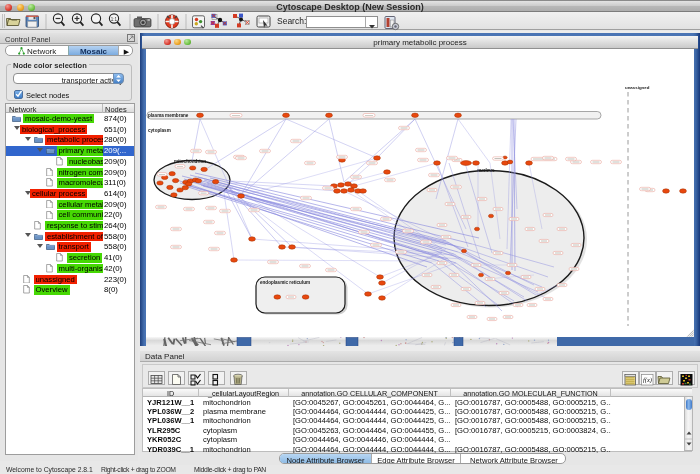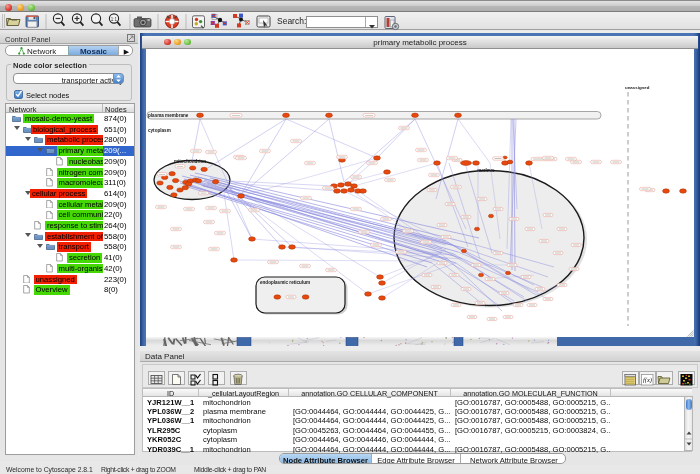--- a/index.html
+++ b/index.html
@@ -93,20 +93,21 @@
 .dtab { position:absolute; top:0; height:11.5px; font-size:7.6px; color:#111;
   text-align:center; padding-top:2px; }
 
 #statusbar { left:0; top:465px; width:700px; height:9px; background:#e8e8e8;
   font-size:6.8px; color:#2a2a2a; }
 </style>
 </head>
 <body>
 
 <div id="titlebar" class="abs">
+  <div class="t">Cytoscape Desktop (New Session)</div>
   <div class="macbtn" style="left:5px;background:radial-gradient(circle at 35% 30%,#f49a93,#d93b2e 60%,#a01d12);"></div>
   <div class="macbtn" style="left:16.5px;background:radial-gradient(circle at 35% 30%,#fbd98d,#eda223 60%,#b9770d);"></div>
   <div class="macbtn" style="left:28px;background:radial-gradient(circle at 35% 30%,#bce9a0,#6fc244 60%,#3f8a1c);"></div>
 </div>
 
 <div id="toolbar" class="abs">
   <div class="sep" style="left:2px"></div>
   <div class="sep" style="left:4px"></div>
   <div class="tbi" id="tb-icons">
       <svg width="420" height="17" viewBox="0 0 420 17" style="position:absolute;left:0;top:0">
@@ -237,21 +238,21 @@
           </svg>
           <span class="tlab grn" style="left:17.0px;max-width:80.0px">mosaic-demo-yeast</span>
           <span class="tnum">874(0)</span>
         </div>
 <div class="trow" style="top:20.2px">
           <div class="arrow" style="left:7.5px"></div>
           <svg class="folder" style="left:16.5px" width="9" height="7" viewBox="0 0 9 7">
             <path d="M0.5 1.5 L3.2 1.5 L4 2.4 L8.5 2.4 L8.5 6.5 L0.5 6.5 Z" fill="#6b93c4" stroke="#39587e" stroke-width="0.7"></path>
             <path d="M0.5 2.8 L8.5 2.8" stroke="#8fb3dd" stroke-width="0.8"></path>
           </svg>
-          <span class="tlab red" style="left:25px;max-width:69.5px">biological_process</span>
+          <span class="tlab red" style="left:14px;max-width:69.5px">biological_process</span>
           <span class="tnum">651(0)</span>
         </div>
 <div class="trow" style="top:30.9px">
           <div class="arrow" style="left:19.0px"></div>
           <svg class="folder" style="left:28.0px" width="9" height="7" viewBox="0 0 9 7">
             <path d="M0.5 1.5 L3.2 1.5 L4 2.4 L8.5 2.4 L8.5 6.5 L0.5 6.5 Z" fill="#6b93c4" stroke="#39587e" stroke-width="0.7"></path>
             <path d="M0.5 2.8 L8.5 2.8" stroke="#8fb3dd" stroke-width="0.8"></path>
           </svg>
           <span class="tlab red" style="left:39.0px;max-width:58.0px">metabolic process</span>
           <span class="tnum">280(0)</span>
@@ -870,20 +871,21 @@
         </svg></div>
     </div>
   <div id="dtable">
       <div class="dhcell" style="left:0px;width:56px">ID</div>
       <div class="dhcell" style="left:56px;width:90px">_cellularLayoutRegion</div>
       <div class="dhcell" style="left:146px;width:162px">annotation.GO CELLULAR_COMPONENT</div>
       <div class="dhcell" style="left:308px;width:160px">annotation.GO MOLECULAR_FUNCTION</div>
       <div class="dhcell" style="left:468px;width:81px;border-right:none"></div>
       <div class="drow" style="left:4px;top:8.5px;width:52px;font-weight:bold">YJR121W__1</div>
       <div class="drow" style="left:60px;top:8.5px;width:86px">mitochondrion</div>
+      <div class="drow" style="left:150px;top:8.5px;width:158px">[GO:0045267, GO:0045261, GO:0044464, G...</div>
       <div class="drow" style="left:312px;top:8.5px;width:156px">[GO:0016787, GO:0005488, GO:0005215, G...</div>
       <div class="drow" style="left:4px;top:17.9px;width:52px;font-weight:bold">YPL036W__2</div>
       <div class="drow" style="left:60px;top:17.9px;width:86px">plasma membrane</div>
       <div class="drow" style="left:150px;top:17.9px;width:158px">[GO:0044464, GO:0044444, GO:0044425, G...</div>
       <div class="drow" style="left:312px;top:17.9px;width:156px">[GO:0016787, GO:0005488, GO:0005215, G...</div>
       <div class="drow" style="left:4px;top:27.3px;width:52px;font-weight:bold">YPL036W__1</div>
       <div class="drow" style="left:60px;top:27.3px;width:86px">mitochondrion</div>
       <div class="drow" style="left:150px;top:27.3px;width:158px">[GO:0044464, GO:0044444, GO:0044425, G...</div>
       <div class="drow" style="left:312px;top:27.3px;width:156px">[GO:0016787, GO:0005488, GO:0005215, G...</div>
       <div class="drow" style="left:4px;top:36.7px;width:52px;font-weight:bold">YLR295C</div>
@@ -900,21 +902,21 @@
       <div style="position:absolute;left:541px;top:7px;width:9px;height:55px;background:linear-gradient(90deg,#dcdcdc,#f6f6f6 45%,#e8e8e8);border:1px solid #b5b5b5">
         <div style="position:absolute;left:0.5px;top:2px;width:6.5px;height:11px;border-radius:3.5px;background:linear-gradient(90deg,#3f78c8,#8ab8ec 45%,#3f78c8)"></div>
         <svg width="8" height="20" viewBox="0 0 8 20" style="position:absolute;left:0;top:33px">
           <path d="M1.5 4.5 L4 1.5 L6.5 4.5 Z" fill="#444"></path>
           <line x1="0" y1="9" x2="8" y2="9" stroke="#b5b5b5" stroke-width="0.8"></line>
           <path d="M1.5 12.5 L4 15.5 L6.5 12.5 Z" fill="#444"></path>
         </svg>
       </div>
     </div>
   <div id="dtabs" style="width:287px">
-      <div class="dtab" style="left:0px;width:91px;background:linear-gradient(#b8d6f2,#85b5e2);font-weight:bold">Node Attribute Browser</div>
+      <div class="dtab" style="left:0px;width:91px;background:linear-gradient(#b8d6f2,#85b5e2);font-weight:normal">Node Attribute Browser</div>
       <div class="dtab" style="left:91px;width:89px;border-left:1px solid #aaa;">Edge Attribute Browser</div>
       <div class="dtab" style="left:180px;width:107px;border-left:1px solid #aaa;">Network Attribute Browser</div>
     </div>
 </div>
 
 <div id="statusbar" class="abs">
   <span style="position:absolute;left:6px;top:1px">Welcome to Cytoscape 2.8.1</span>
   <span style="position:absolute;left:101px;top:1px;letter-spacing:-0.3px">Right-click + drag to ZOOM</span>
   <span style="position:absolute;left:194px;top:1px;letter-spacing:-0.3px">Middle-click + drag to PAN</span>
 </div>

